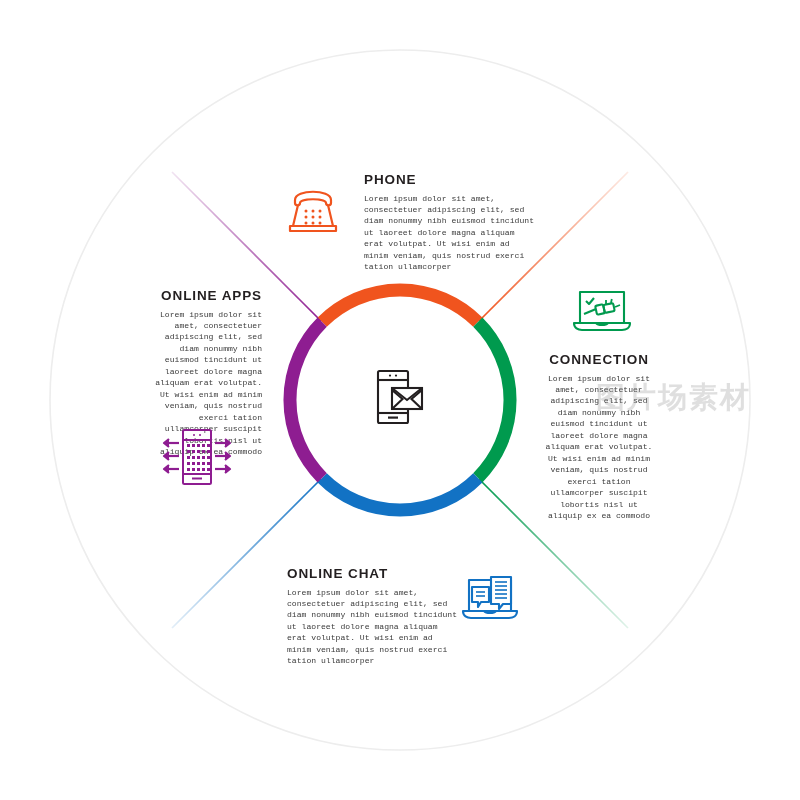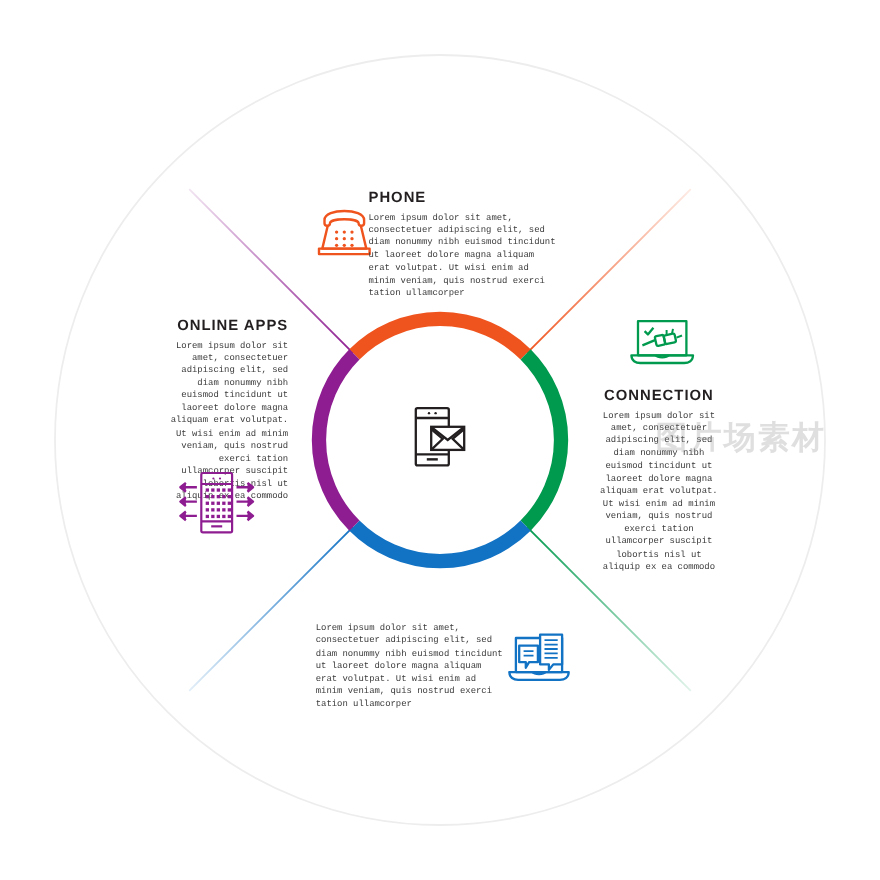--- a/index.html
+++ b/index.html
@@ -47,21 +47,21 @@
   .block p {
     margin: 0;
     font-family: Liberation Mono, monospace;
     font-size: 8.1px;
     line-height: 1.42;
     color: #3a3a3a;
   }
 
   
   #block-phone {
-    left: 335px;
+    left: 364px;
     top: 172px;
     width: 172px;
     text-align: left;
   }
   
   #block-mobile {
     left: 150px;
     top: 288px;
     width: 112px;
     text-align: right;
@@ -262,20 +262,21 @@
       <path d="M45 19 L50 17" stroke-width="1.8"></path>
     </svg>
   </div>
 
   <div class="block" id="block-connection">
     <h3>CONNECTION</h3>
     <p>Lorem ipsum dolor sit amet, consectetuer adipiscing elit, sed diam nonummy nibh euismod tincidunt ut laoreet dolore magna aliquam erat volutpat. Ut wisi enim ad minim veniam, quis nostrud exerci tation ullamcorper suscipit lobortis nisl ut aliquip ex ea commodo</p>
   </div>
 
   <div class="block" id="block-chat">
+    <h3>ONLINE CHAT</h3>
     <p>Lorem ipsum dolor sit amet, consectetuer adipiscing elit, sed diam nonummy nibh euismod tincidunt ut laoreet dolore magna aliquam erat volutpat. Ut wisi enim ad minim veniam, quis nostrud exerci tation ullamcorper</p>
   </div>
 
   <div class="icon-box" id="icon-chat">
     <svg viewBox="0 0 62 50" xmlns="http://www.w3.org/2000/svg" fill="none" stroke="#1272C4" stroke-width="2.1" stroke-linejoin="round">
       <path d="M10 6 L52 6 L52 37 L10 37 Z"></path>
       <path d="M4 37 L58 37 C58 42, 54 44, 50 44 L12 44 C8 44, 4 42, 4 37 Z"></path>
       <path d="M25 37 C27 39.5, 35 39.5, 37 37"></path>
       <path d="M13 13 L30 13 L30 28 L22 28 L19 33 L19 28 L13 28 Z" fill="#ffffff"></path>
       <g stroke-width="1.6">

